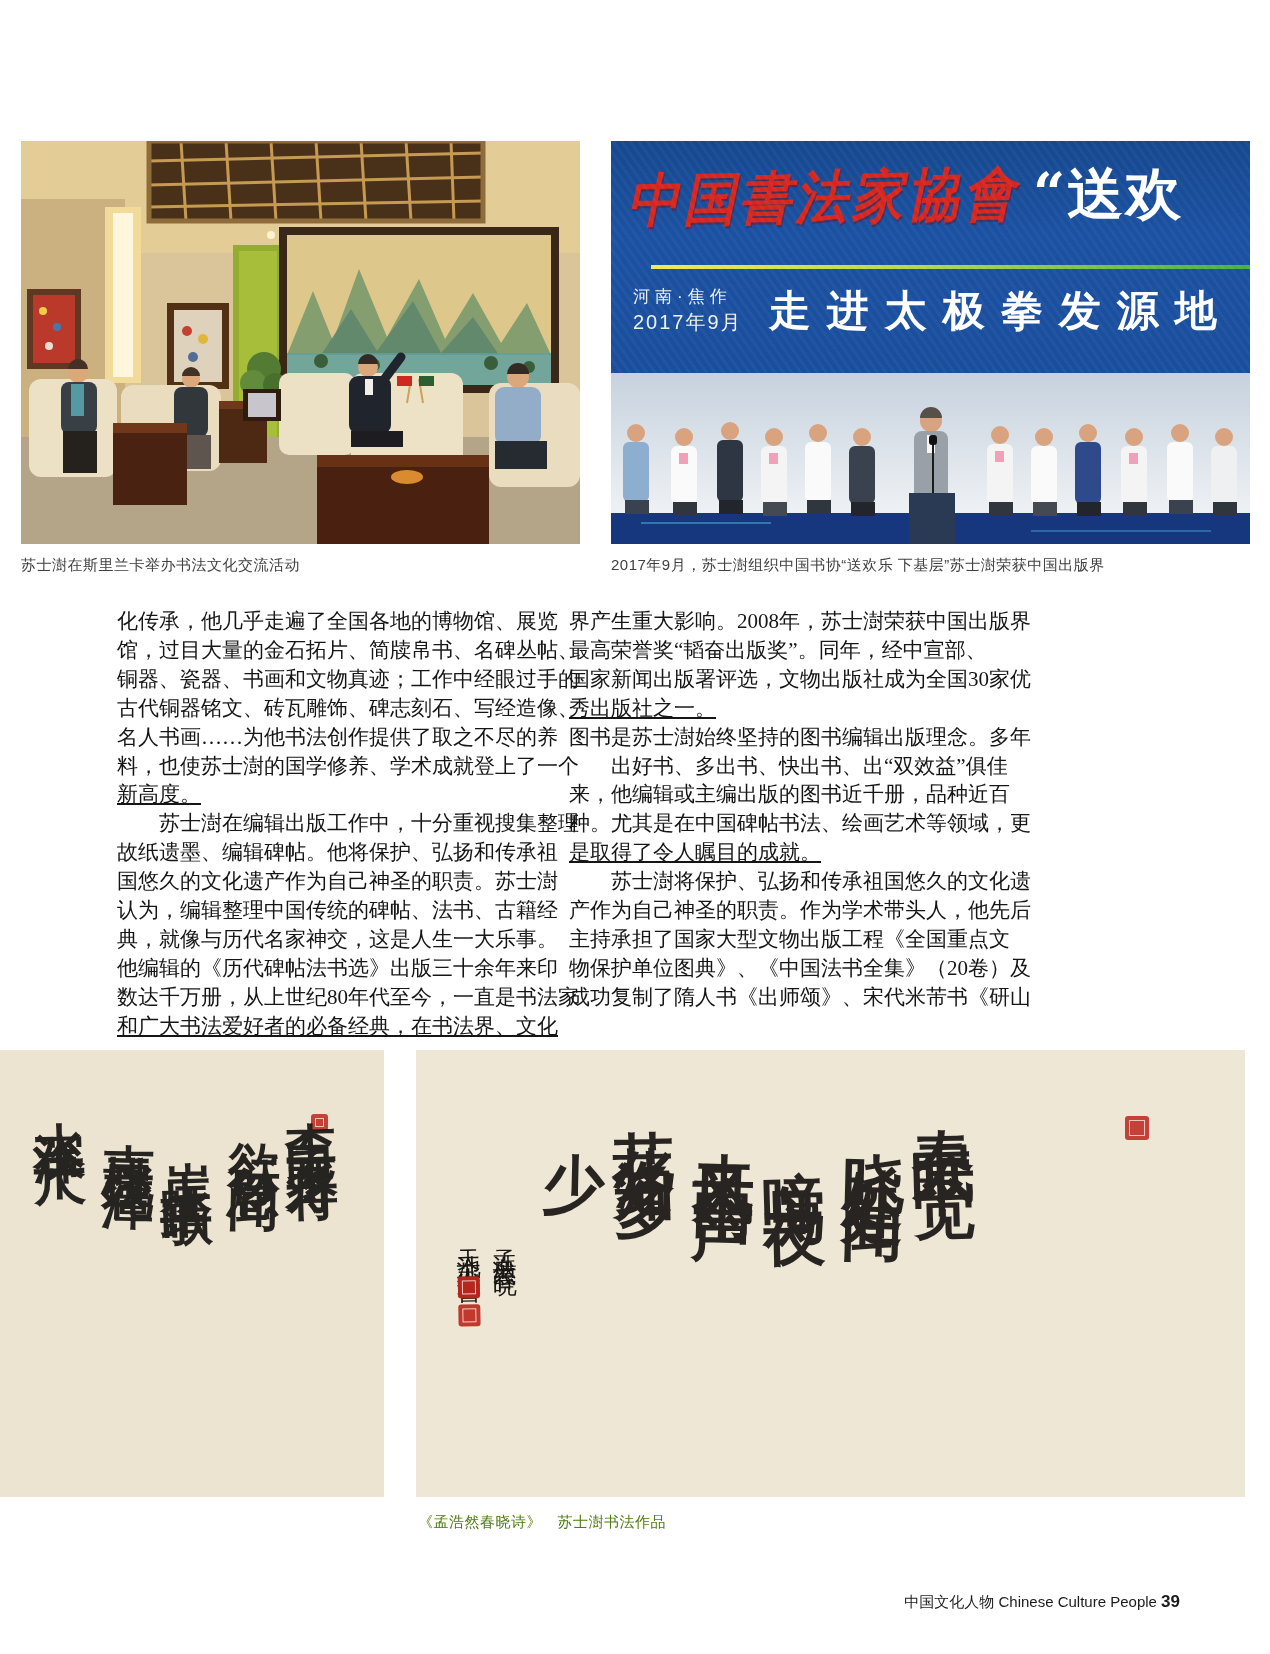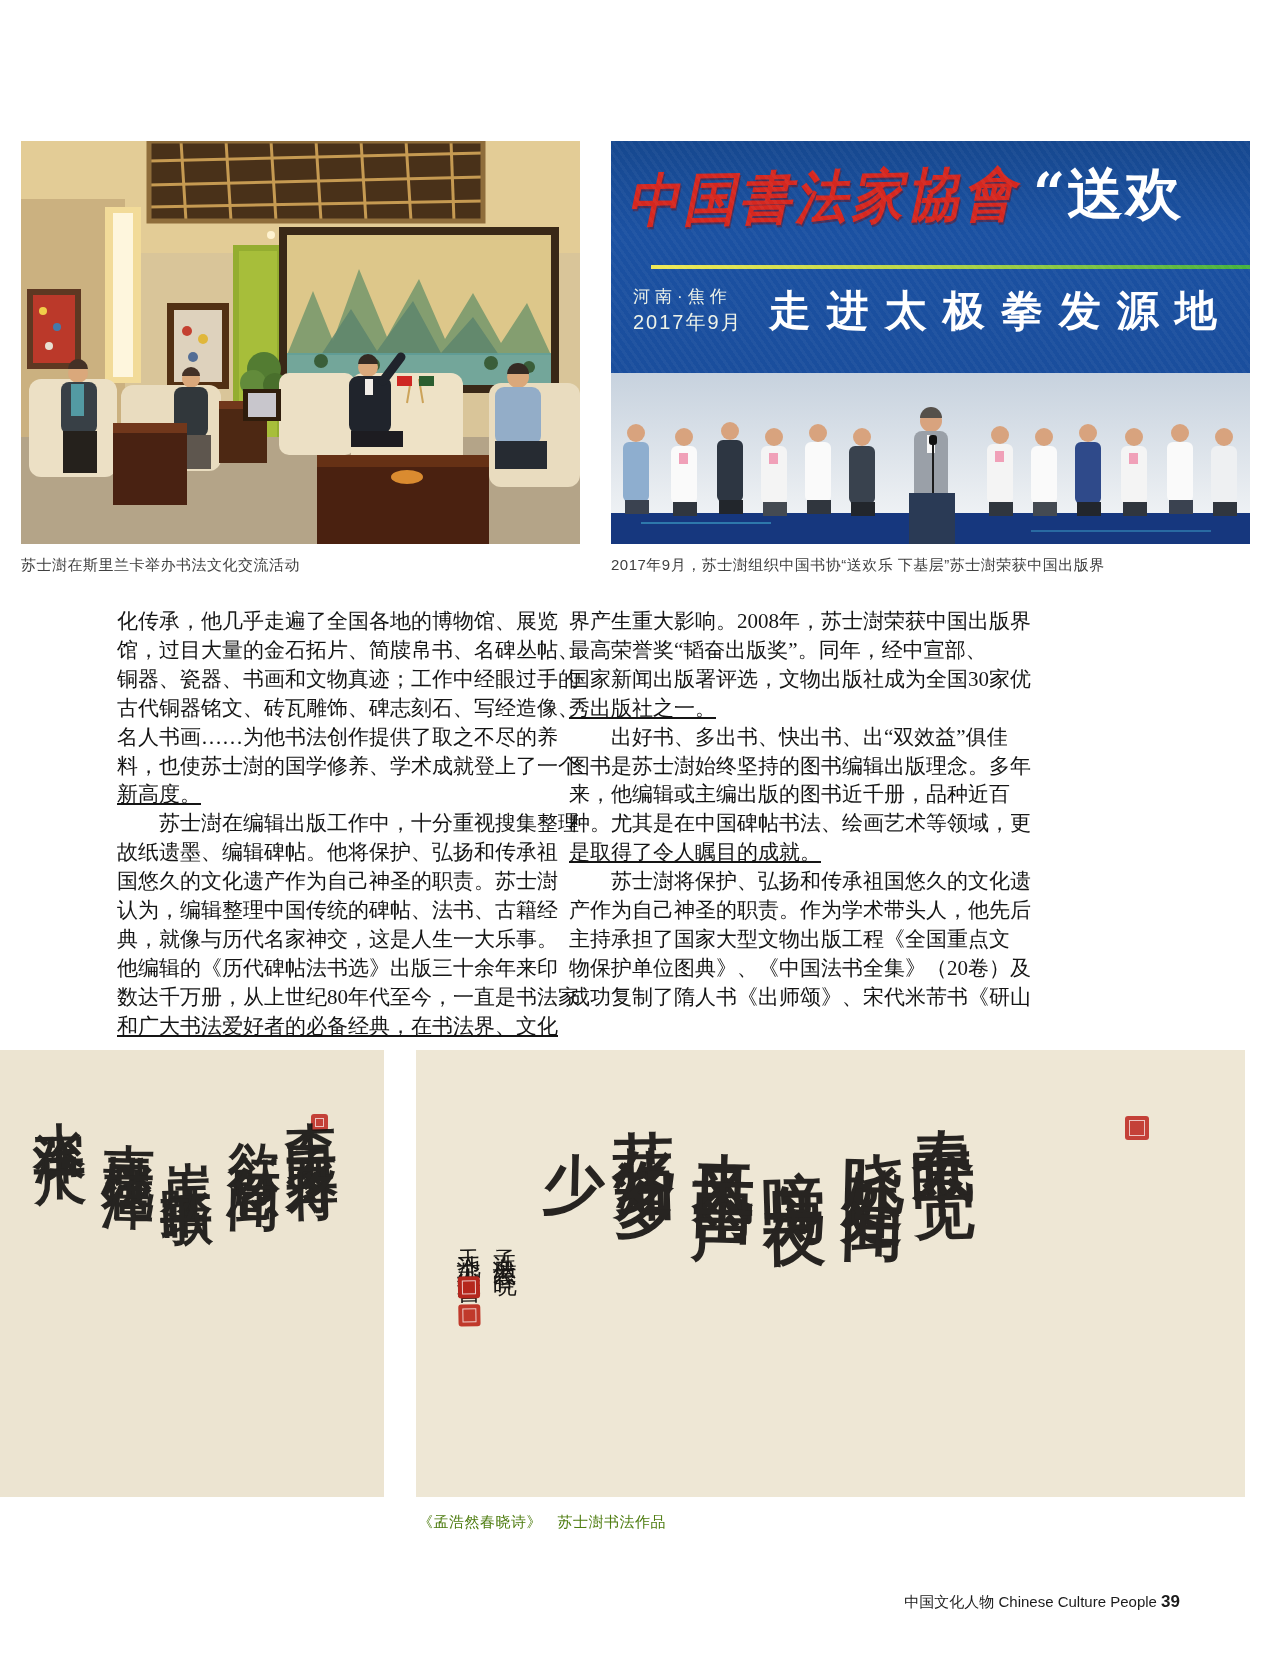--- a/index.html
+++ b/index.html
@@ -324,22 +324,22 @@
       <div class="tline">典，就像与历代名家神交，这是人生一大乐事。</div>
       <div class="tline">他编辑的《历代碑帖法书选》出版三十余年来印</div>
       <div class="tline">数达千万册，从上世纪80年代至今，一直是书法家</div>
       <div class="tline tend">和广大书法爱好者的必备经典，在书法界、文化</div>
     </div>
   <div class="col col-right" id="col-right">
       <div class="tline">界产生重大影响。2008年，苏士澍荣获中国出版界</div>
       <div class="tline">最高荣誉奖“韬奋出版奖”。同年，经中宣部、</div>
       <div class="tline">国家新闻出版署评选，文物出版社成为全国30家优</div>
       <div class="tline tend">秀出版社之一。</div>
+      <div class="tline">图书是苏士澍始终坚持的图书编辑出版理念。多年</div>
       <div class="tline">　　出好书、多出书、快出书、出“双效益”俱佳</div>
-      <div class="tline">图书是苏士澍始终坚持的图书编辑出版理念。多年</div>
       <div class="tline">来，他编辑或主编出版的图书近千册，品种近百</div>
       <div class="tline">种。尤其是在中国碑帖书法、绘画艺术等领域，更</div>
       <div class="tline tend">是取得了令人瞩目的成就。</div>
       <div class="tline">　　苏士澍将保护、弘扬和传承祖国悠久的文化遗</div>
       <div class="tline">产作为自己神圣的职责。作为学术带头人，他先后</div>
       <div class="tline">主持承担了国家大型文物出版工程《全国重点文</div>
       <div class="tline">物保护单位图典》、《中国法书全集》（20卷）及</div>
       <div class="tline">成功复制了隋人书《出师颂》、宋代米芾书《研山</div>
     </div>
 

